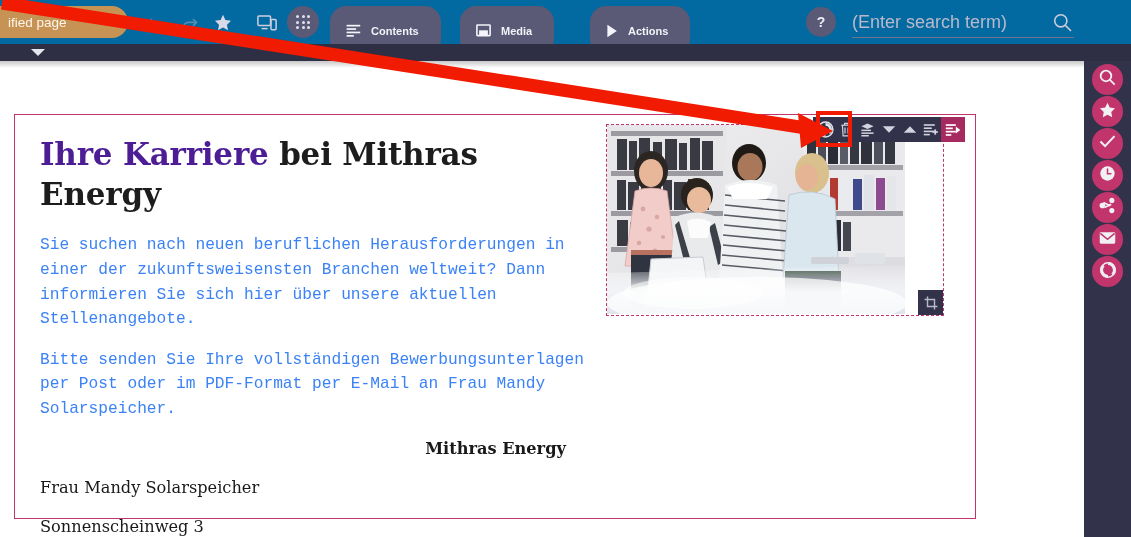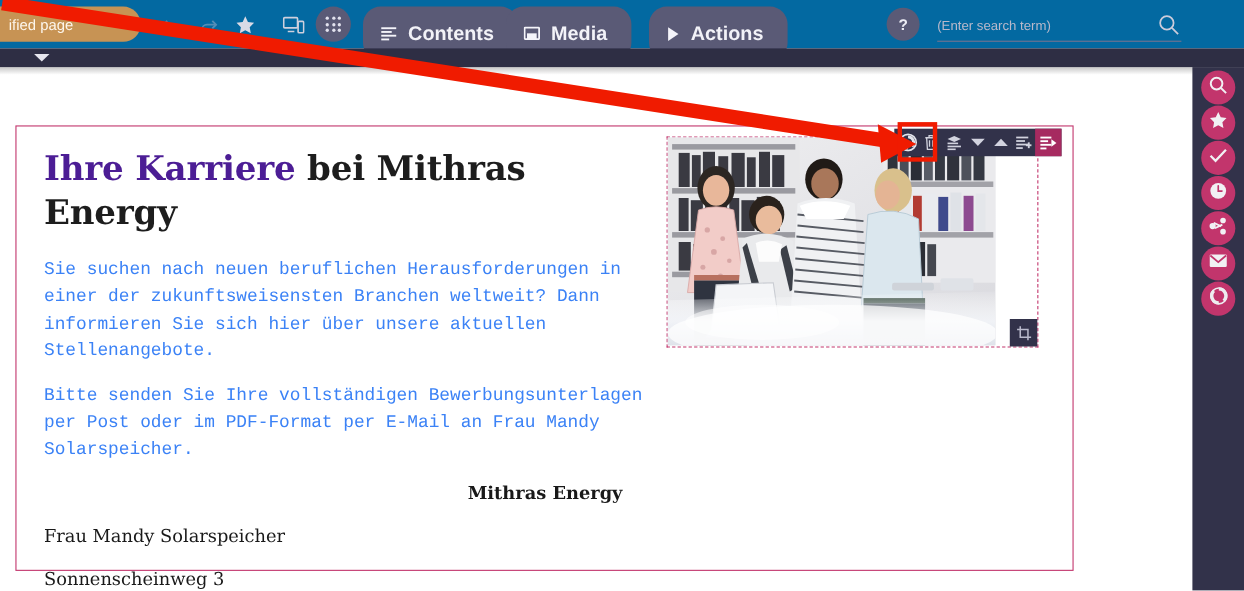--- a/index.html
+++ b/index.html
@@ -58,38 +58,38 @@
     flex: none;
   }
   .grid-dots { display: grid; grid-template-columns: repeat(3, 3px); gap: 2.5px; }
   .grid-dots i { width: 3px; height: 3px; background: #e2e2ee; border-radius: 50%; display:block; }
 
   .menu-pill {
     height: 49px; border-radius: 16px;
     background: #5a5a76;
     display: flex; align-items: center; gap: 10px;
     padding: 0 22px 0 16px;
-    color: #f2f2f8; font-size: 18px; font-weight: bold;
+    color: #f2f2f8; font-size: 11px; font-weight: bold;
     flex: none;
   }
   .menu-pill .mp-ico { color: #f4f4fa; display:flex; align-items:center; }
 
   .help-btn {
     width: 30px; height: 30px; border-radius: 50%; background: #5a5a76;
     display: flex; align-items: center; justify-content: center;
     color: #ededf5; font-size: 14px; font-weight: bold; flex: none;
   }
   .search-wrap {
     position: relative; width: 222px; height: 30px;
     border-bottom: 1.5px solid #73738f;
     display: flex; align-items: center;
   }
   .search-wrap input {
     background: transparent; border: none; outline: none;
-    color: #c8c8d8; font-size: 12px;
+    color: #c8c8d8; font-size: 18px;
     font-family: "Liberation Sans", sans-serif;
     width: 190px; height: 26px;
   }
   .search-wrap input::placeholder { color: #b9b9cb; opacity: 1; }
   .search-wrap .s-ico { position: absolute; right: 2px; top: 5px; color: #ccccdb; }
 
   
   .right-rail {
     position: absolute; right: 0; top: 61px; width: 47px; height: 476px;
     background: #32324a;

